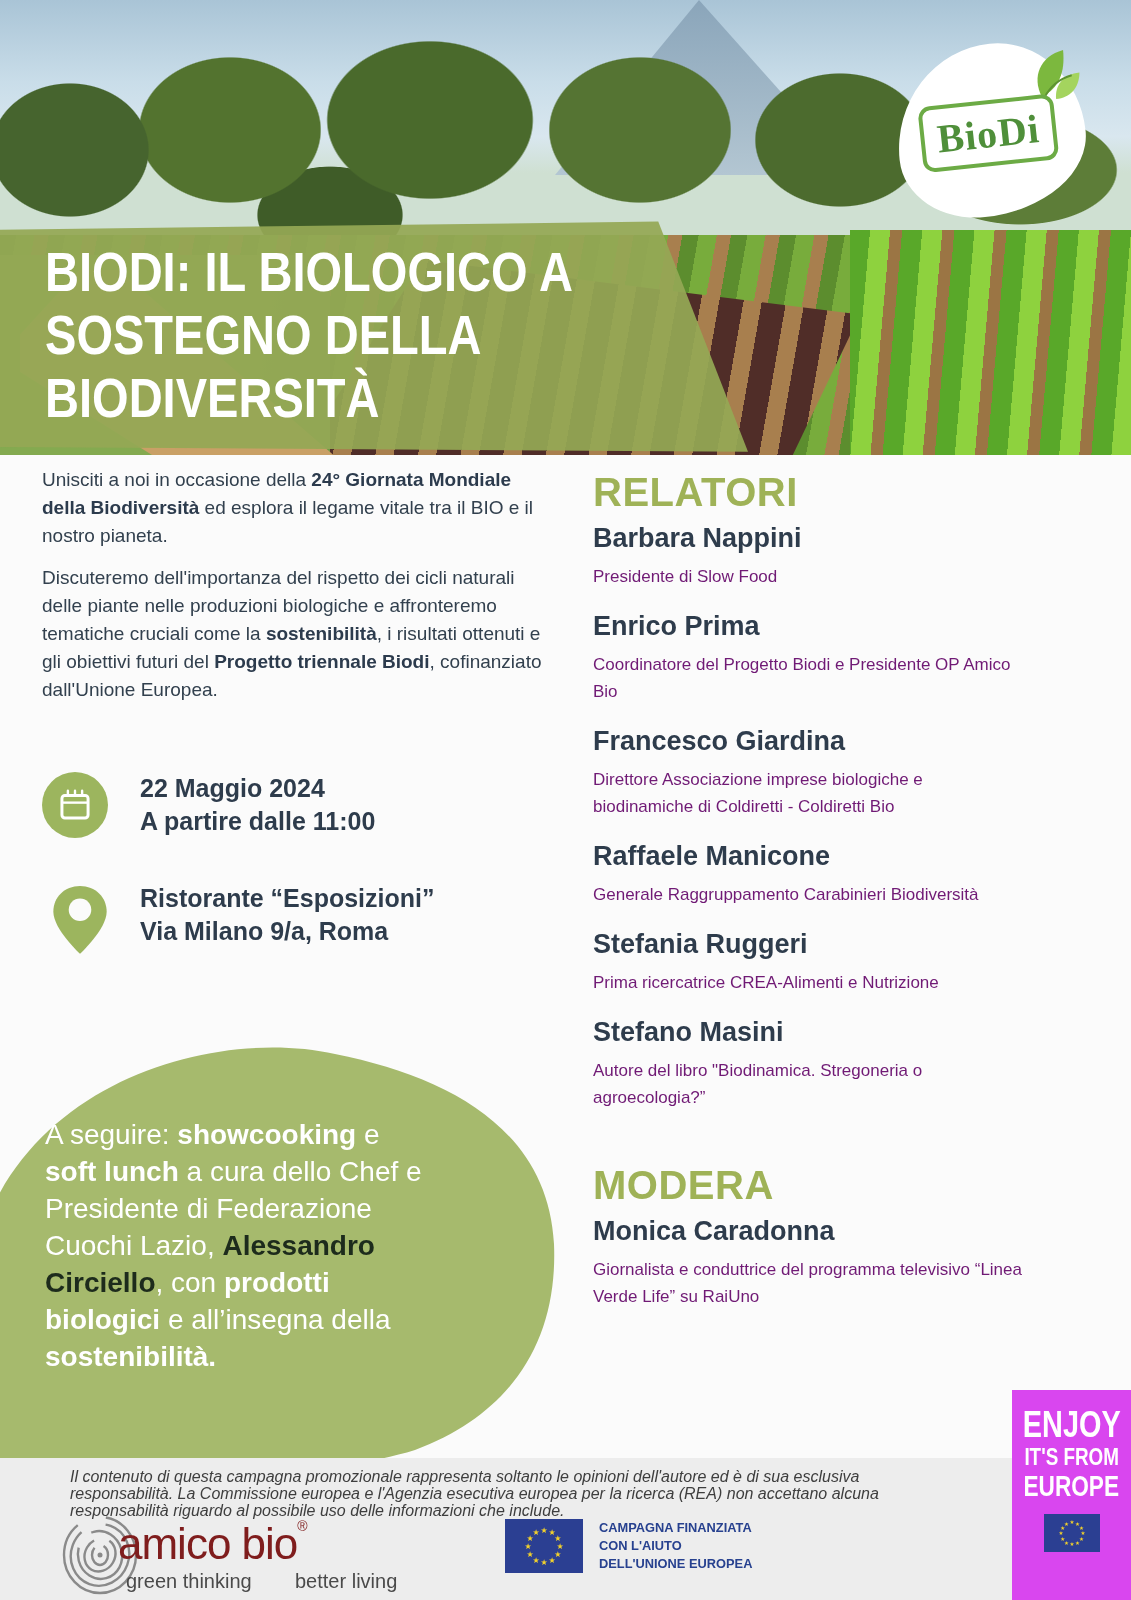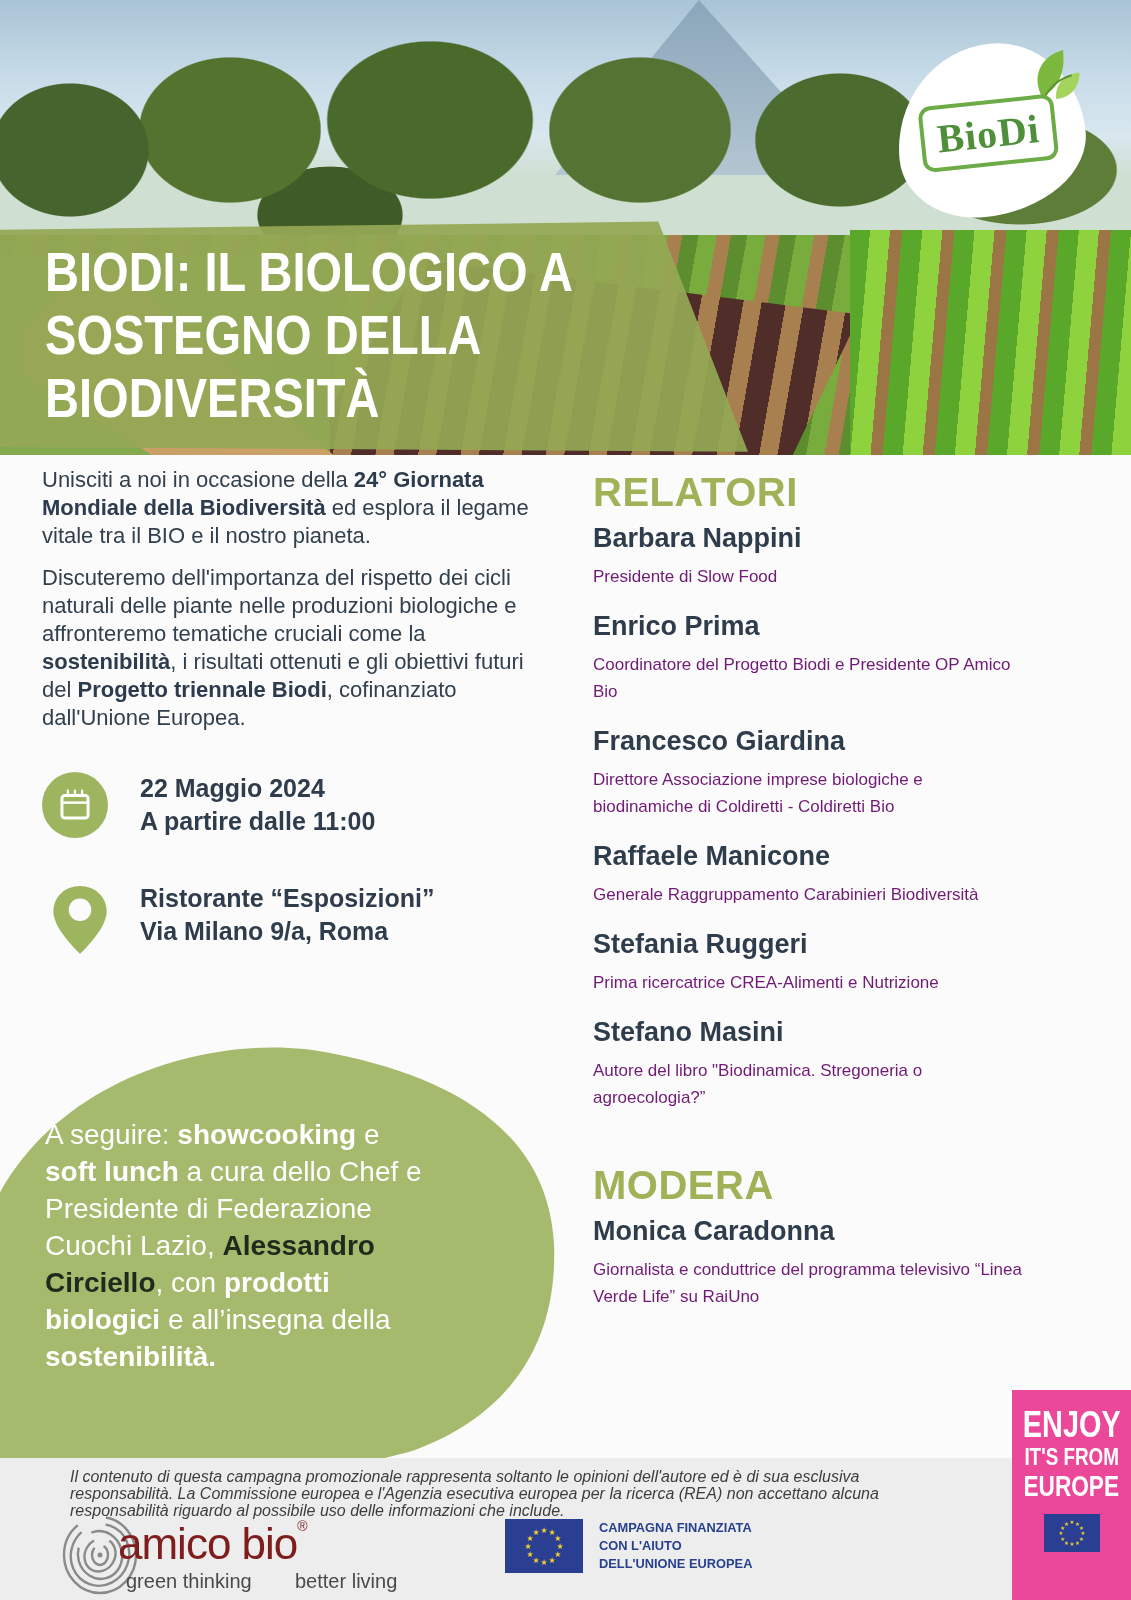--- a/index.html
+++ b/index.html
@@ -43,21 +43,21 @@
   .logo-leaves { position:absolute; left:128px; top:10px; }
 
   
   .title-overlay { position:absolute; left:0; top:218px; width:748px; height:236px;
       background:rgba(148,168,85,0.93);
       clip-path:polygon(0 5%, 88% 1.5%, 100% 99%, 0 97%); }
   .hero-title { position:absolute; left:45px; top:240px; color:#ffffff; font-weight:800;
       font-size:56px; line-height:63px; transform:scaleX(0.84); transform-origin:0 0; letter-spacing:0; white-space:nowrap; }
 
   
-  .intro { position:absolute; left:42px; width:505px; font-size:22px; line-height:28px; color:#32404e; }
+  .intro { position:absolute; left:42px; width:505px; font-size:19px; line-height:28px; color:#32404e; }
   .intro b { color:#2c3b4d; }
   .intro-1 { top:466px; }
   .intro-2 { top:564px; }
 
   .event-row { position:absolute; left:42px; display:flex; align-items:flex-start; }
   .event-row .txt { margin-left:32px; font-size:25px; line-height:33px; font-weight:700; color:#2e3c4c; }
   .row-date { top:772px; }
   .row-venue { top:882px; }
   .cal-circle { width:66px; height:66px; border-radius:50%; background:#9cb55e; display:flex; align-items:center; justify-content:center; }
 
@@ -79,21 +79,21 @@
   .disclaimer { position:absolute; left:70px; top:1468px; width:815px; font-size:16px; line-height:17px;
       font-style:italic; color:#3e3e3e; }
   .amico { position:absolute; left:58px; top:1512px; width:380px; height:85px; }
   .amico-word { position:absolute; left:60px; top:6px; font-size:44px; font-weight:500; color:#7f1d1d; letter-spacing:-1px; }
   .amico-reg { font-size:14px; vertical-align:28px; }
   .amico-tag1 { position:absolute; left:68px; top:58px; font-size:20px; color:#4a4a4a; }
   .amico-tag2 { position:absolute; left:237px; top:58px; font-size:20px; color:#4a4a4a; }
   .eu-campaign { position:absolute; left:505px; top:1519px; display:flex; align-items:flex-start; }
   .eu-campaign .lines { margin-left:16px; font-size:13.5px; line-height:18px; font-weight:700; color:#27418f;
       transform:scaleX(0.95); transform-origin:0 0; white-space:nowrap; }
-  .enjoy-box { position:absolute; left:1012px; top:1390px; width:119px; height:210px; background:#ec4899;
+  .enjoy-box { position:absolute; left:1012px; top:1390px; width:119px; height:210px; background:#d946ef;
       display:flex; flex-direction:column; align-items:center; padding-top:16px; }
   .enjoy-l1 { color:#fff; font-weight:700; font-size:37px; line-height:38px; transform:scaleX(0.78); }
   .enjoy-l2 { color:#fff; font-weight:700; font-size:23px; line-height:26px; transform:scaleX(0.82); white-space:nowrap; }
   .enjoy-l3 { color:#fff; font-weight:700; font-size:29px; line-height:32px; transform:scaleX(0.78); }
   .enjoy-flag { margin-top:12px; }
 </style>
 </head>
 <body>
 
 <div class="page">

